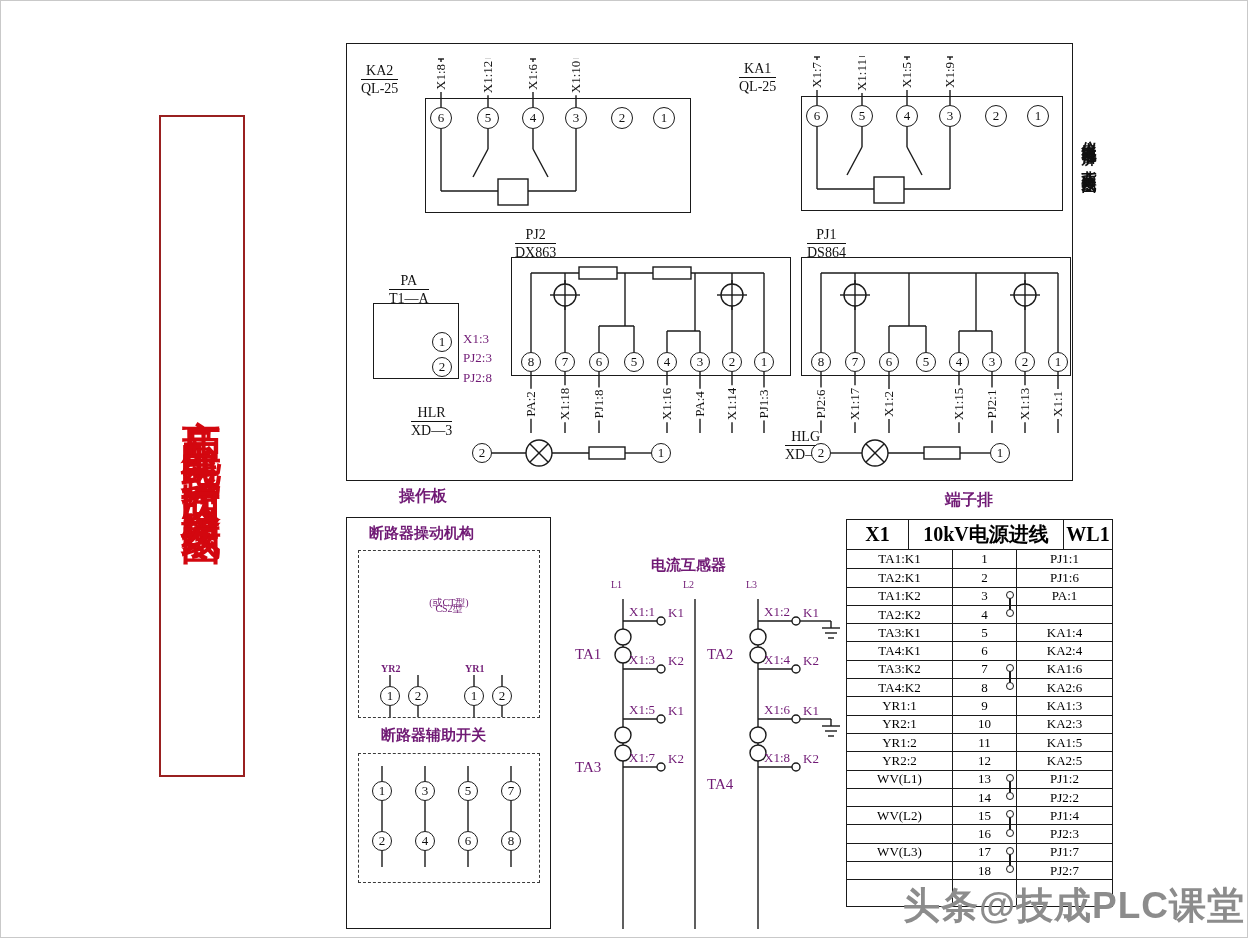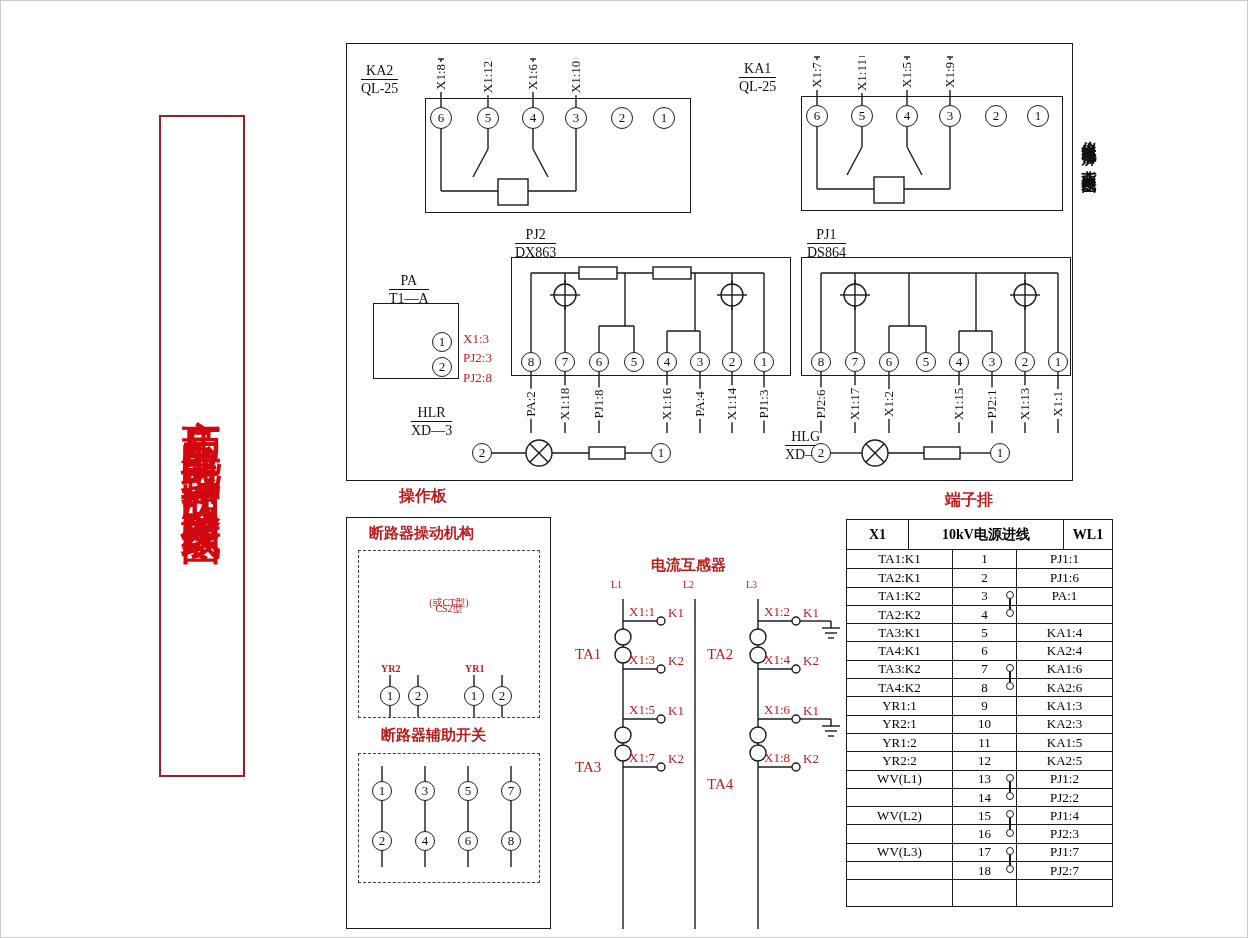--- a/index.html
+++ b/index.html
@@ -4,38 +4,38 @@
 <style>
   *{margin:0;padding:0;box-sizing:border-box}
   body{background:#ececec;font-family:"Liberation Serif","DejaVu Serif",serif}
   .page{position:relative;width:1248px;height:938px;background:#fff;border:1px solid #c9c9c9;overflow:hidden;margin:0 auto}
   .wires{position:absolute;left:0;top:0}
   svg line,svg rect,svg circle{stroke:#1a1a1a;stroke-width:1.4;fill:none}
   svg .w{fill:#fff}
   .box{position:absolute;border:1.5px solid #1a1a1a}
   .dbox{position:absolute;border:1.3px dashed #3a3a3a}
   .main-panel{left:345px;top:42px;width:727px;height:438px}
-  .lbl{position:absolute;font-size:13px;color:#b91c1c;white-space:nowrap;line-height:1.1}
+  .lbl{position:absolute;font-size:13px;color:#701a75;white-space:nowrap;line-height:1.1}
   .b{font-weight:bold}.s14{font-size:10px}.s15{font-size:15px}.s16{font-size:16px}
   .u{}
   .ctr{text-align:center}
   .nameblk{position:absolute;text-align:center;color:#111;font-size:14px;line-height:1.15;white-space:nowrap}
   .nameblk .nm{display:block;border-bottom:1.2px solid #111;padding:0 3px}
   .nameblk .md{display:block;padding-top:1px}
   .term{position:absolute;border:1.4px solid #1a1a1a;border-radius:50%;background:#fff;display:flex;align-items:center;justify-content:center;font-size:13px;color:#111;z-index:3}
   .vlabel{position:absolute;transform:translate(-50%,-50%) rotate(-90deg);background:#fff;font-size:13px;color:#111;white-space:nowrap;padding:0 2px;z-index:2}
   .vtitle{position:absolute;left:158px;top:114px;width:86px;height:662px;border:2px solid #992020;color:#d3070f;
     font-family:"Liberation Sans","DejaVu Sans",sans-serif;font-weight:bold;font-size:40px;
     writing-mode:vertical-rl;text-orientation:upright;letter-spacing:9px;
     display:flex;align-items:center;justify-content:center}
   .vlabel2{position:absolute;left:1078px;top:128px;writing-mode:vertical-rl;text-orientation:upright;
     font-size:15px;font-weight:bold;letter-spacing:2px;color:#111}
   .ttable{position:absolute;left:845px;top:518px;width:267px;height:388px;border:1.6px solid #1a1a1a;display:flex;flex-direction:column}
   .thead{display:grid;grid-template-columns:62px 155px 1fr;height:30px;border-bottom:1.3px solid #1a1a1a;flex:none}
-  .thead>div{display:flex;align-items:center;justify-content:center;font-weight:bold;font-size:14px;border-right:1px solid #1a1a1a;white-space:nowrap;overflow:hidden}
+  .thead>div{display:flex;align-items:center;justify-content:center;font-weight:bold;font-size:20px;border-right:1px solid #1a1a1a;white-space:nowrap;overflow:hidden}
   .thead>div:last-child{border-right:none}
   .tbody{display:grid;grid-template-columns:105px 65px 1fr;grid-auto-rows:18.3px;flex:none}
   .tcell{display:flex;align-items:center;justify-content:center;font-size:13px;border-top:1px solid #1a1a1a;overflow:hidden;white-space:nowrap}
   .tcell.first{border-top:none}
   .tcell.c1{border-left:1px solid #1a1a1a;border-right:1px solid #1a1a1a}
   .tfoot{flex:1;display:grid;grid-template-columns:105px 65px 1fr;border-top:1px solid #1a1a1a}
   .tfoot .mid{border-left:1px solid #1a1a1a;border-right:1px solid #1a1a1a}
   .linkline{position:absolute;width:1.4px;background:#1a1a1a;z-index:4}
   .linkdot{position:absolute;width:8px;height:8px;border:1.3px solid #1a1a1a;border-radius:50%;background:#fff;z-index:5}
   .watermark{position:absolute;left:902px;top:880px;font-family:"Liberation Sans","DejaVu Sans",sans-serif;
@@ -354,20 +354,21 @@
         <div class="tcell c1">18</div>
         <div class="tcell c2">PJ2:7</div>
       </div>
     <div class="tfoot">
       <div></div>
       <div class="mid"></div>
       <div></div>
     </div>
   </div>
 
+  <div class="watermark" style="color: rgb(140, 140, 140);">头条@技成PLC课堂</div>
 <div class="term" style="left: 429px; top: 106px; height: 22px; width: 22px;">6</div>
     <div class="term" style="left: 476px; top: 106px; height: 22px; width: 22px;">5</div>
     <div class="term" style="left: 521px; top: 106px; height: 22px; width: 22px;">4</div>
     <div class="term" style="left: 564px; top: 106px; height: 22px; width: 22px;">3</div>
     <div class="term" style="left: 610px; top: 106px; height: 22px; width: 22px;">2</div>
     <div class="term" style="left: 652px; top: 106px; height: 22px; width: 22px;">1</div>
     <div class="term" style="left: 805px; top: 104px; height: 22px; width: 22px;">6</div>
     <div class="term" style="left: 850px; top: 104px; height: 22px; width: 22px;">5</div>
     <div class="term" style="left: 895px; top: 104px; height: 22px; width: 22px;">4</div>
     <div class="term" style="left: 938px; top: 104px; height: 22px; width: 22px;">3</div>

